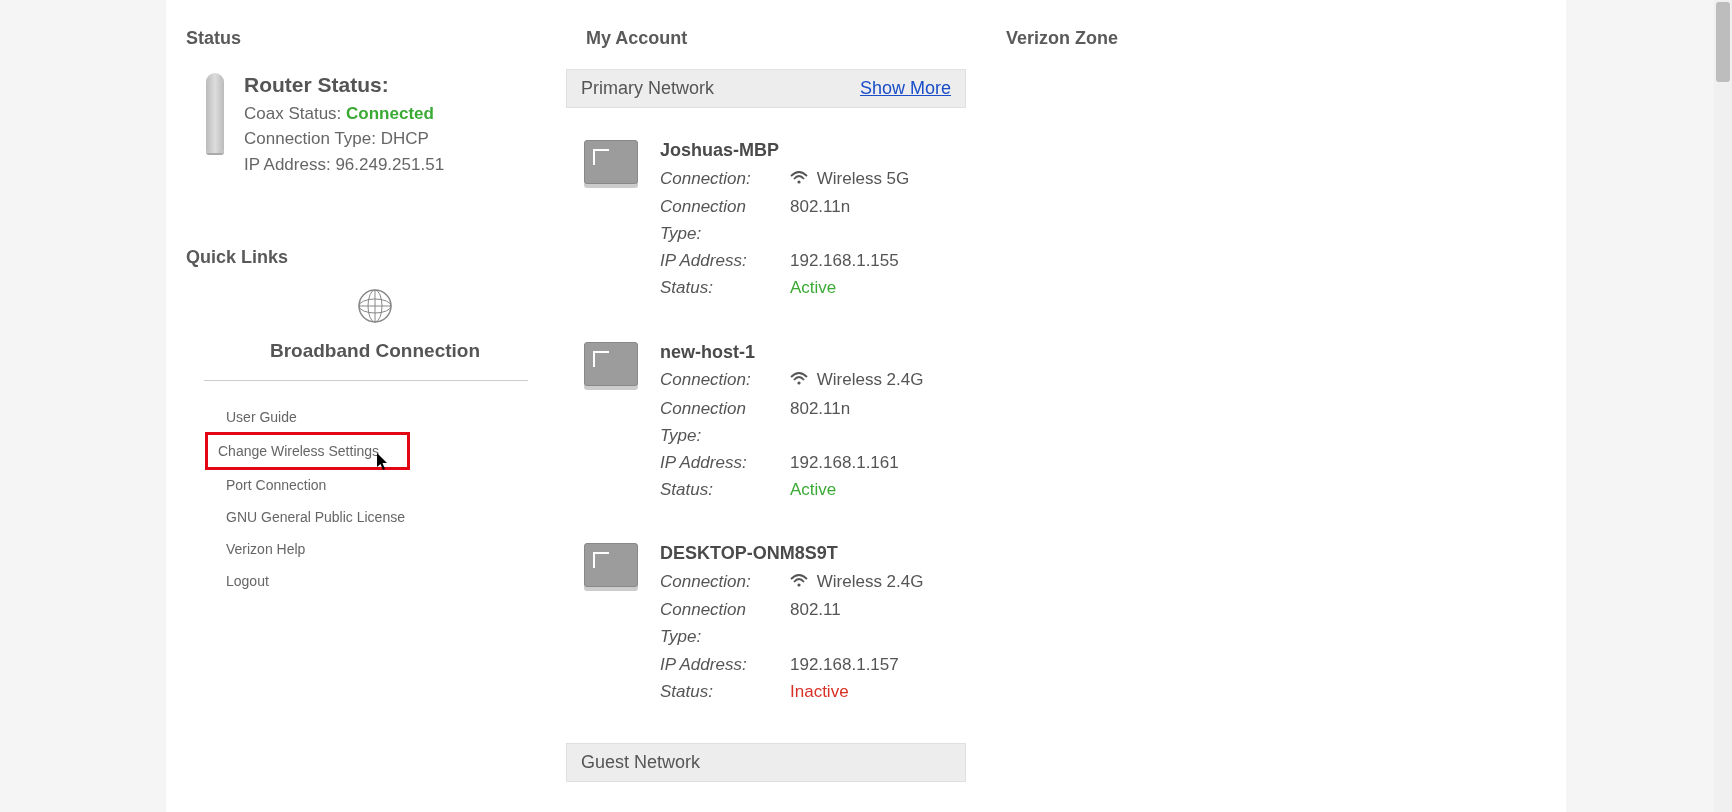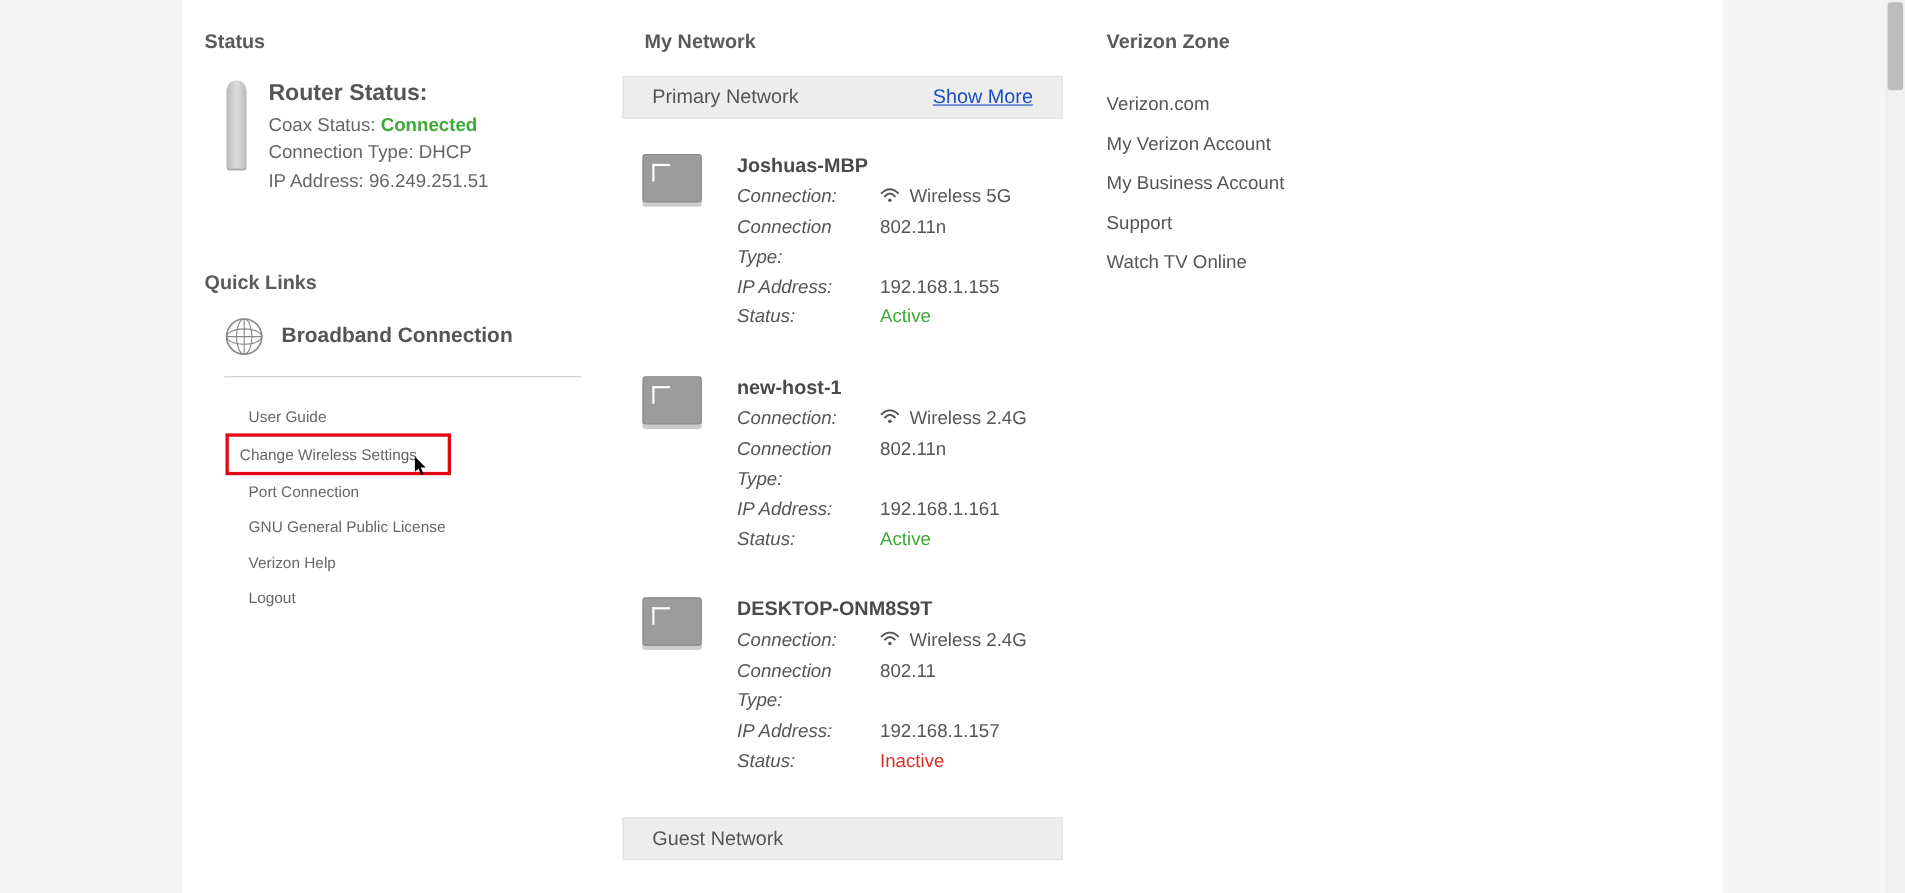--- a/index.html
+++ b/index.html
@@ -56,21 +56,21 @@
     width: 18px; height: 80px;
     background: linear-gradient(to right, #bbb 0%, #ddd 50%, #bbb 100%);
     border-radius: 9px 9px 3px 3px;
     box-shadow: 0 2px 0 #aaa;
     margin-top: 4px;
   }
   .status-lines { font-size: 17px; line-height: 1.5; color:#666; }
   .status-lines .rtitle { font-weight: bold; font-size: 21px; color:#555; }
   .connected { color: #3aaa35; font-weight: bold; }
 
-  .quicklinks-header { display:flex; align-items:center; gap:16px; margin: 0 0 18px 18px;}
+  .quicklinks-header { display:flex; align-items:center; gap:16px; margin: 0 0 18px 18px; flex-direction: column;}
   .globe-icon { width:36px; height:36px; }
   .quicklinks-header span { font-weight: bold; font-size: 19px; color:#555;}
 
   hr.sep { border: none; border-top: 1px solid #ccc; margin: 0 18px 20px 18px;}
 
   .ql-list { margin-left: 34px; font-size: 14px; }
   .ql-item { padding: 8px 6px; color:#666; display:block; cursor:pointer; width: fit-content;}
   .ql-item.highlight {
     outline: 3px solid #e30613;
     padding: 8px 28px 8px 10px;
@@ -82,28 +82,28 @@
   .cursor {
     position: absolute;
     right: 16px;
     top: 18px;
   }
 
   .net-header {
     display:flex; align-items:center; justify-content:space-between;
     background:#ededed;
     border:1px solid #e0e0e0;
-    padding: 8px 26px;
+    padding: 8px 14px;
     font-size: 18px;
     color:#555;
   }
   .net-header a { color:#1a4ec8; text-decoration: underline; cursor:pointer; }
 
   .device {
-    display:flex; gap:32px;
+    display:flex; gap:22px;
     padding: 28px 18px 8px 18px;
   }
   .dev-icon {
     width:54px; height:44px;
     background:#9c9c9c;
     border:1px solid #888;
     border-radius:3px;
     position:relative;
     margin-top:4px;
     box-shadow: 0 4px 0 #ccc;
@@ -179,21 +179,21 @@
             <path d="M0 0 L0 14 L3.5 11 L6 17 L8 16 L5.5 10 L10 10 Z" fill="black"></path>
           </svg></a>
         <a class="ql-item">Port Connection</a>
         <a class="ql-item">GNU General Public License</a>
         <a class="ql-item">Verizon Help</a>
         <a class="ql-item">Logout</a>
       </div>
   </div>
 
   <div class="col mid">
-    <h2 class="section-title" style="margin-left:20px;">My Network</h2>
+    <h2 class="section-title" style="margin-left:20px;">My Account</h2>
     <div class="net-header">
       <span>Primary Network</span>
       <a>Show More</a>
     </div>
     <div id="device-list">
         <div class="device">
           <div class="dev-icon"></div>
           <div class="dev-info">
             <div class="dname">Joshuas-MBP</div>
             <div class="dev-row">
@@ -271,22 +271,15 @@
           </div>
         </div>
       </div>
     <div class="net-header" style="margin-top:30px;">
       <span>Guest Network</span>
     </div>
   </div>
 
   <div class="col right">
     <h2 class="section-title">Verizon Zone</h2>
-    <div class="vz-list" id="vz-list">
-        <a class="vz-item">Verizon.com</a>
-        <a class="vz-item">My Verizon Account</a>
-        <a class="vz-item">My Business Account</a>
-        <a class="vz-item">Support</a>
-        <a class="vz-item">Watch TV Online</a>
-      </div>
   </div>
 
 </div>
 
 </body></html>

